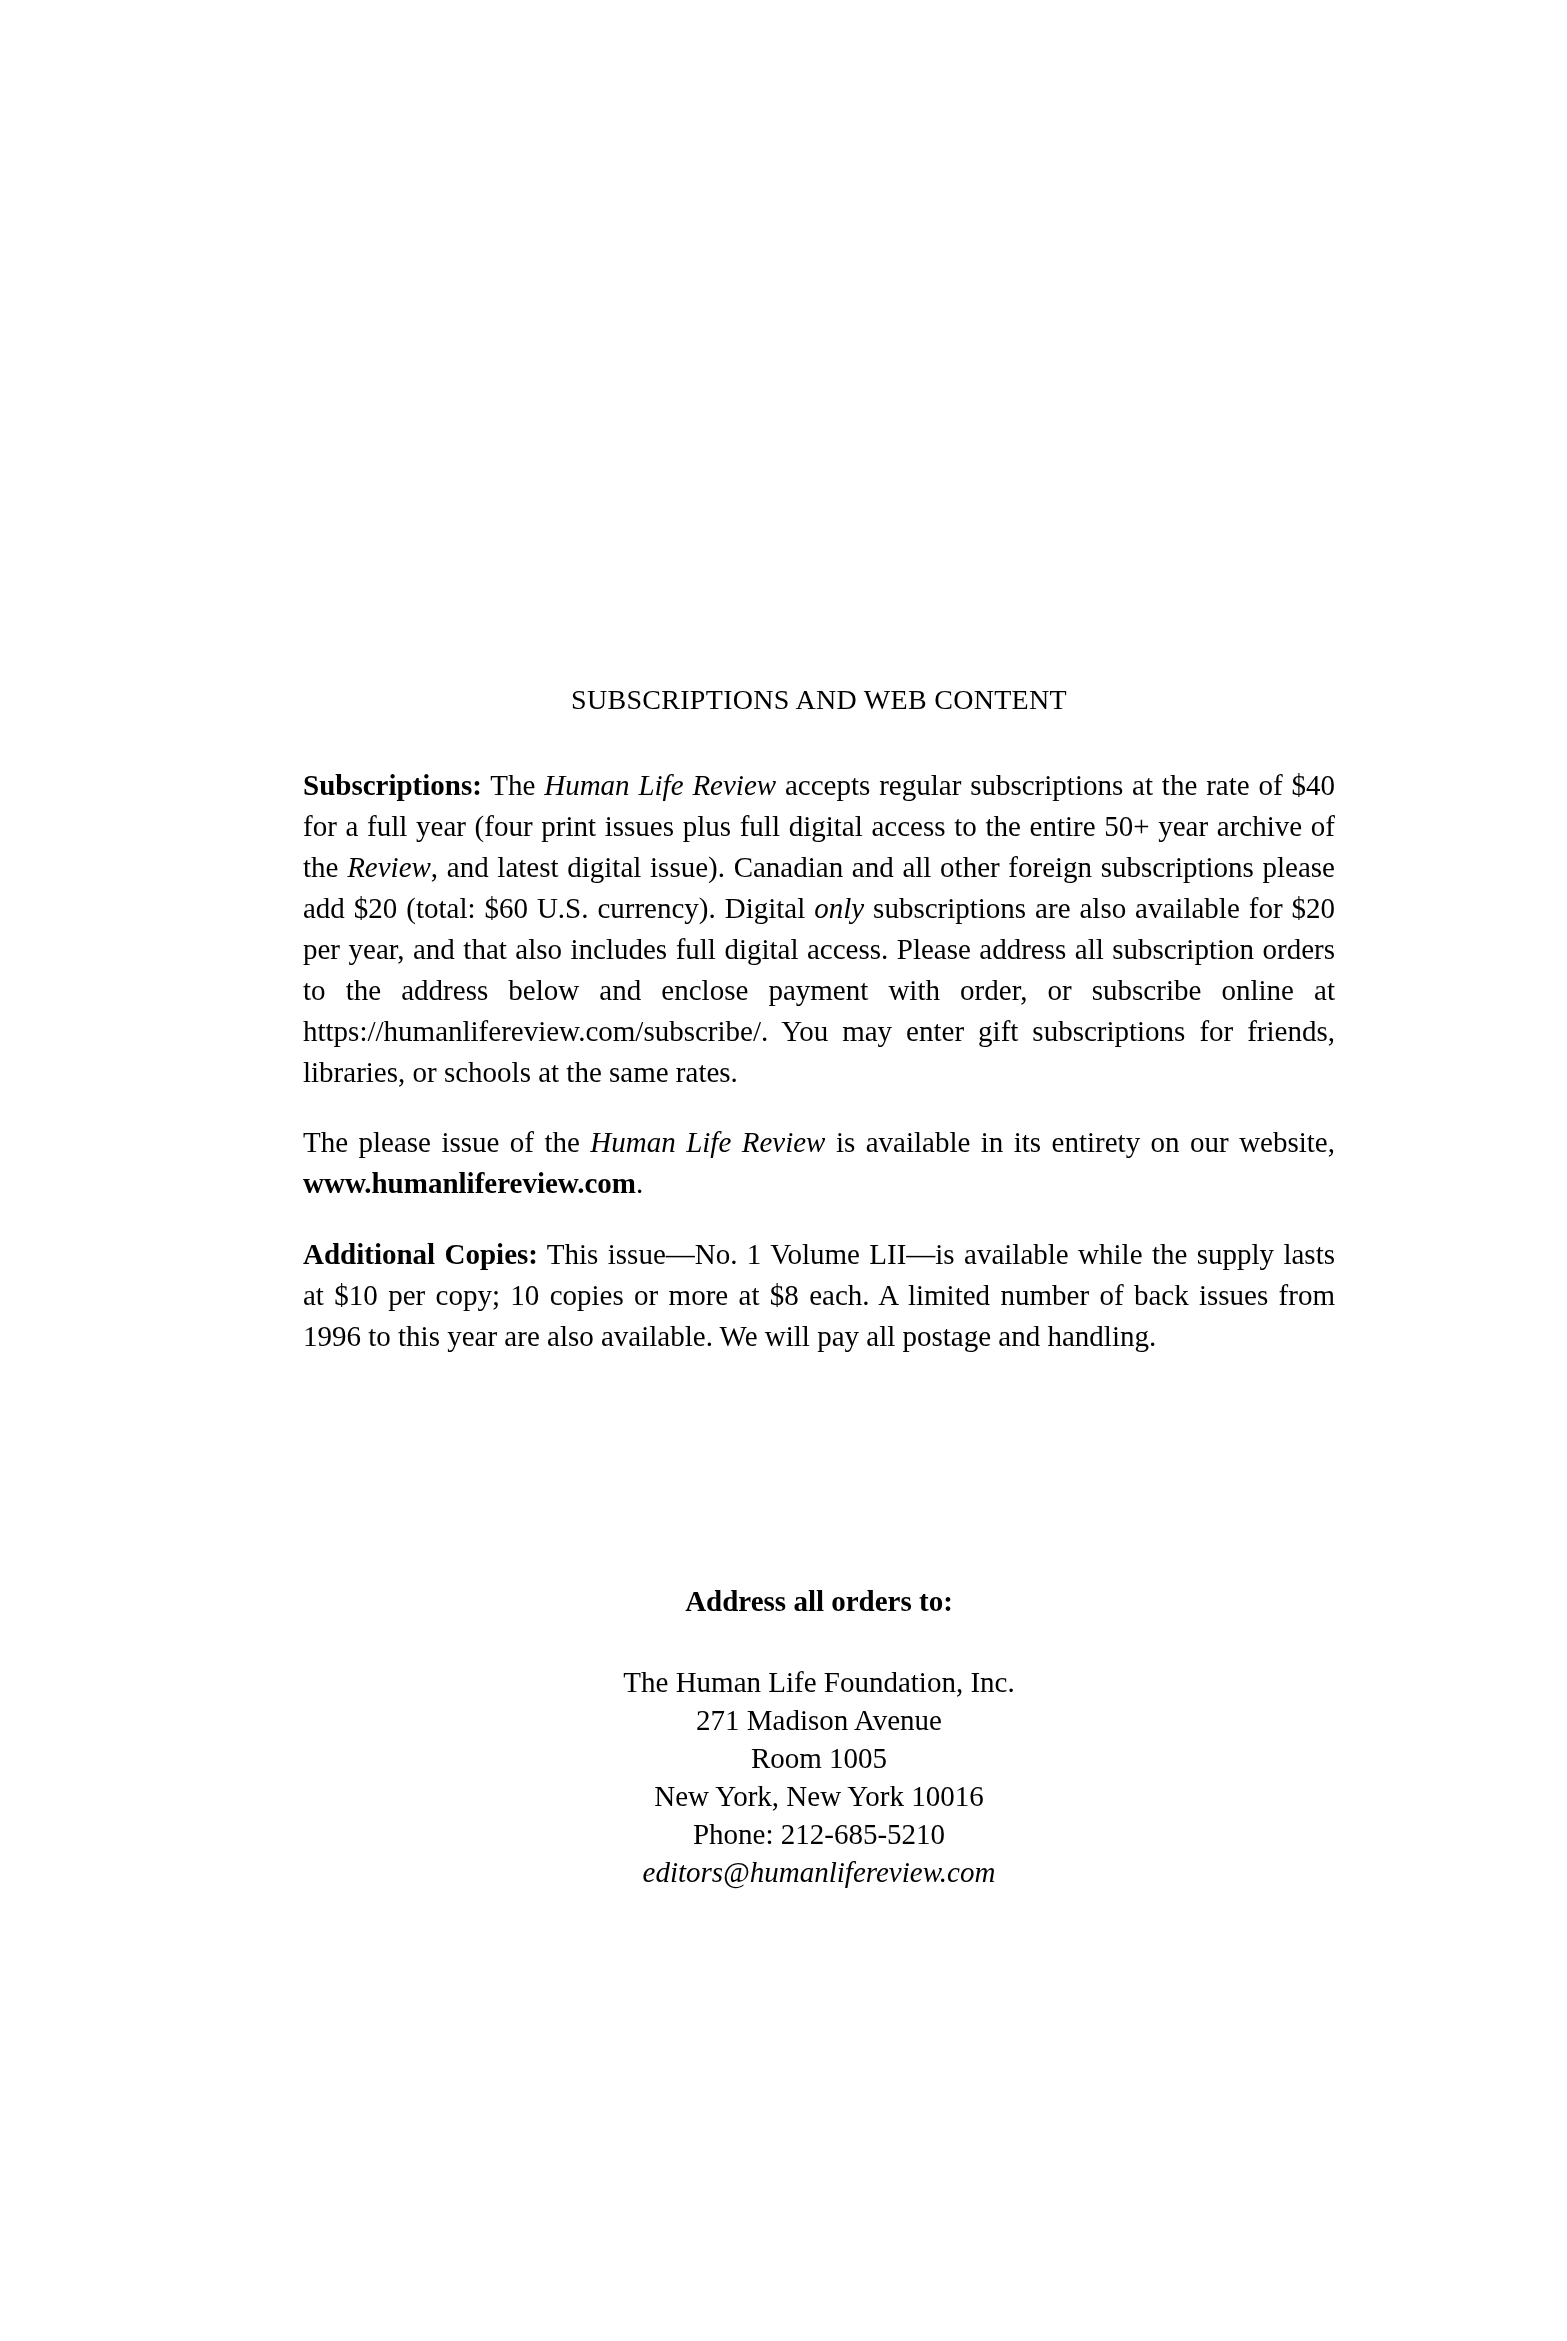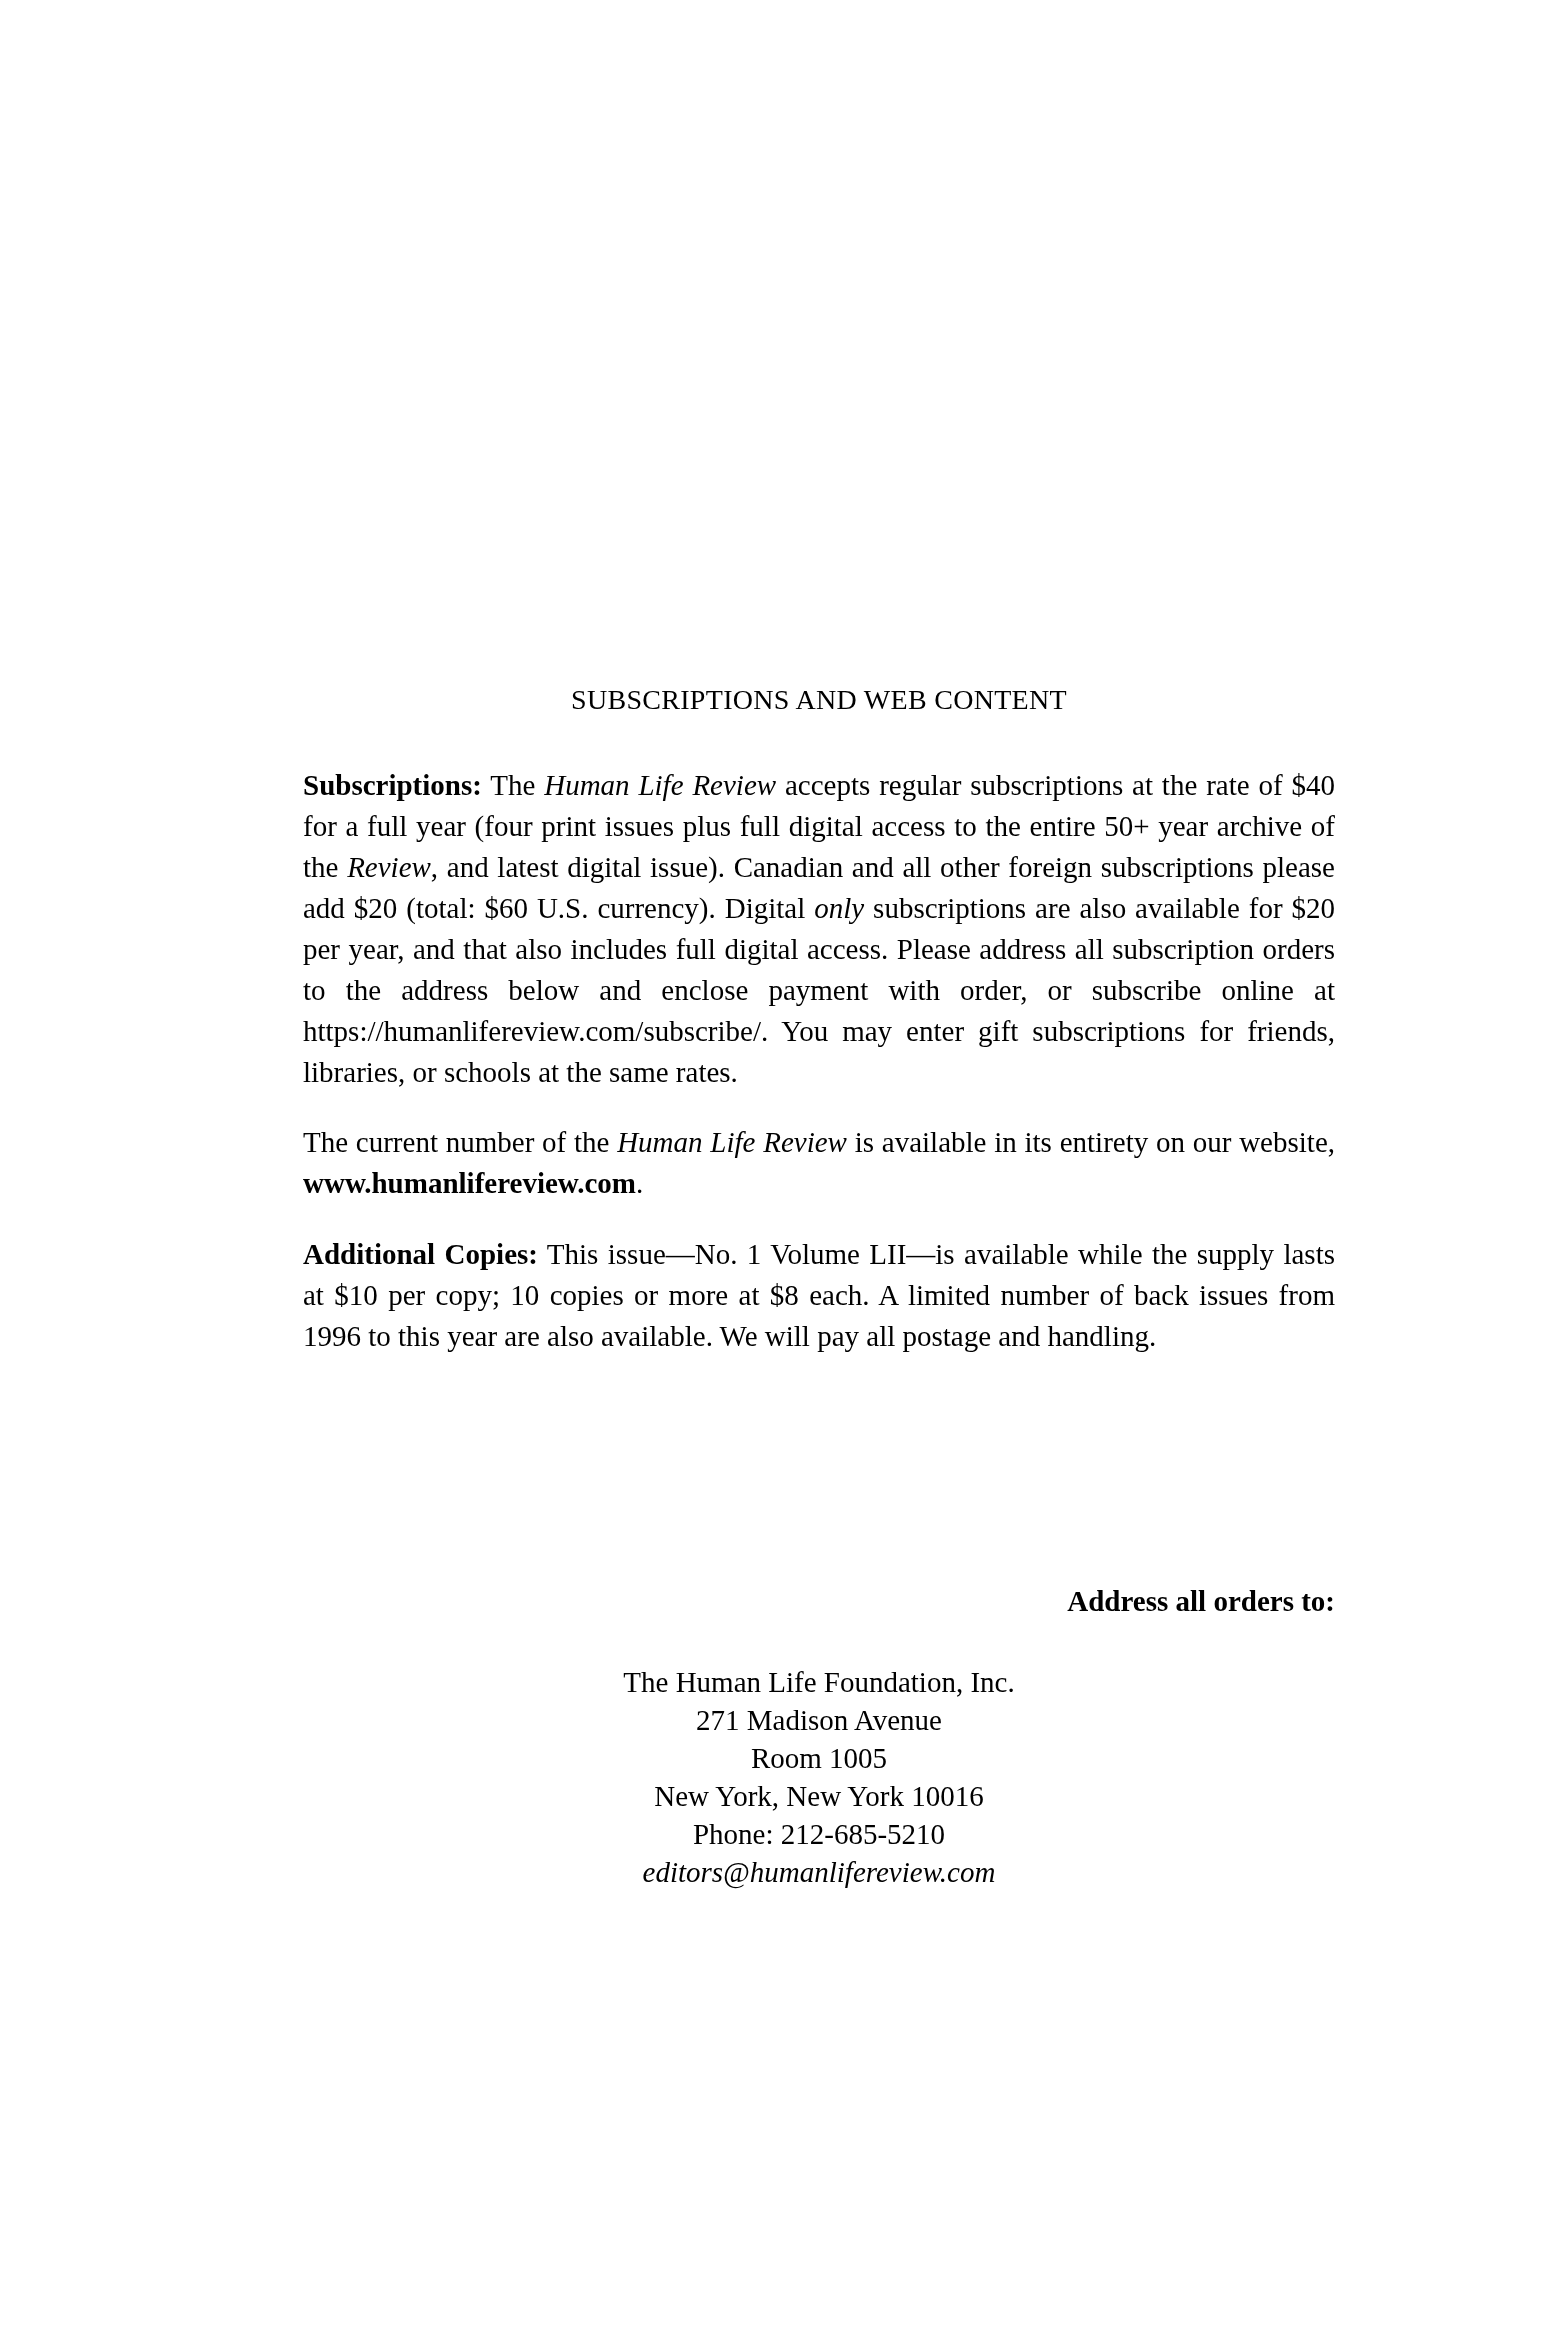--- a/index.html
+++ b/index.html
@@ -73,21 +73,20 @@
     top: 1583px;
     width: 1032px;
     text-align: center;
   }
 
   .address-heading {
     font-size: 29px;
     line-height: 37px;
     font-weight: bold;
     margin: 0 0 43px 0;
-    text-align: right;
   }
 
   .address-lines {
     list-style: none;
     margin: 0;
     padding: 0;
   }
   .address-lines li {
     font-size: 29px;
     line-height: 38px;
@@ -100,21 +99,21 @@
 <body>
 
 <div class="page">
 
   <div class="content-column">
 
     <h1 class="section-heading">SUBSCRIPTIONS AND WEB CONTENT</h1>
 
     <p class="body-paragraph"><span class="lead-in">Subscriptions:</span><span> The </span><span class="title-italic">Human Life Review</span><span> accepts regular subscriptions at the rate of $40 for a full year (four print issues plus full digital access to the entire 50+ year archive of the </span><span class="title-italic">Review</span><span>, and latest digital issue). Canadian and all other foreign subscriptions please add $20 (total: $60 U.S. currency). Digital </span><span class="title-italic">only</span><span> subscriptions are also available for $20 per year, and that also includes full digital access. Please address all subscription orders to the address below and enclose payment with order, or subscribe online at https://humanlifereview.com/subscribe/. You may enter gift subscriptions for friends, libraries, or schools at the same rates.</span></p>
 
-    <p class="body-paragraph"><span>The current number of the </span><span class="title-italic">Human Life Review</span><span> is available in its entirety on our website, </span><span class="strong-url">www.humanlifereview.com</span><span>.</span></p>
+    <p class="body-paragraph"><span>The please issue of the </span><span class="title-italic">Human Life Review</span><span> is available in its entirety on our website, </span><span class="strong-url">www.humanlifereview.com</span><span>.</span></p>
 
     <p class="body-paragraph"><span class="lead-in">Additional Copies:</span><span> This issue—No. 1 Volume LII—is available while the supply lasts at $10 per copy; 10 copies or more at $8 each. A limited number of back issues from 1996 to this year are also available. We will pay all postage and handling.</span></p>
 
   </div>
 
   <div class="address-block">
 
     <div class="address-heading">Address all orders to:</div>
 
     <ul class="address-lines">

